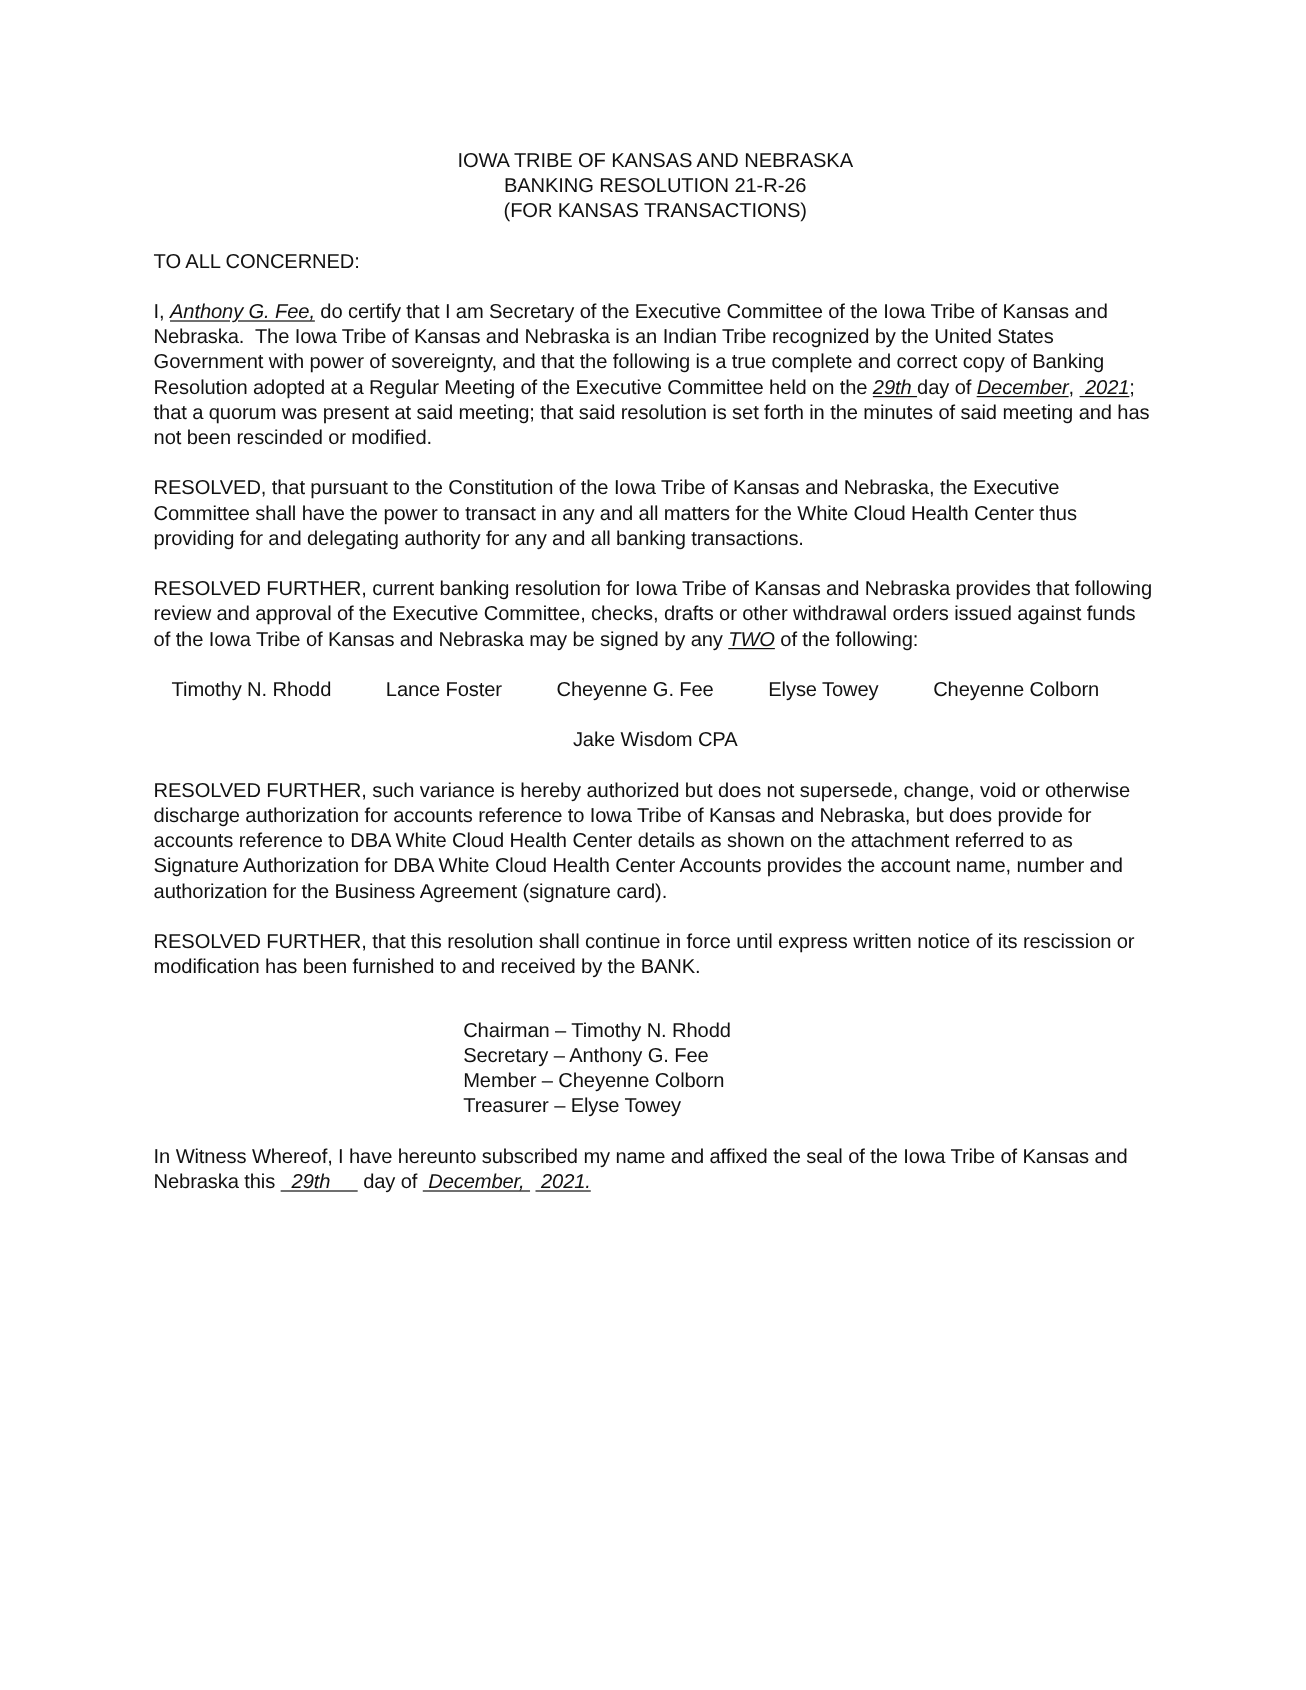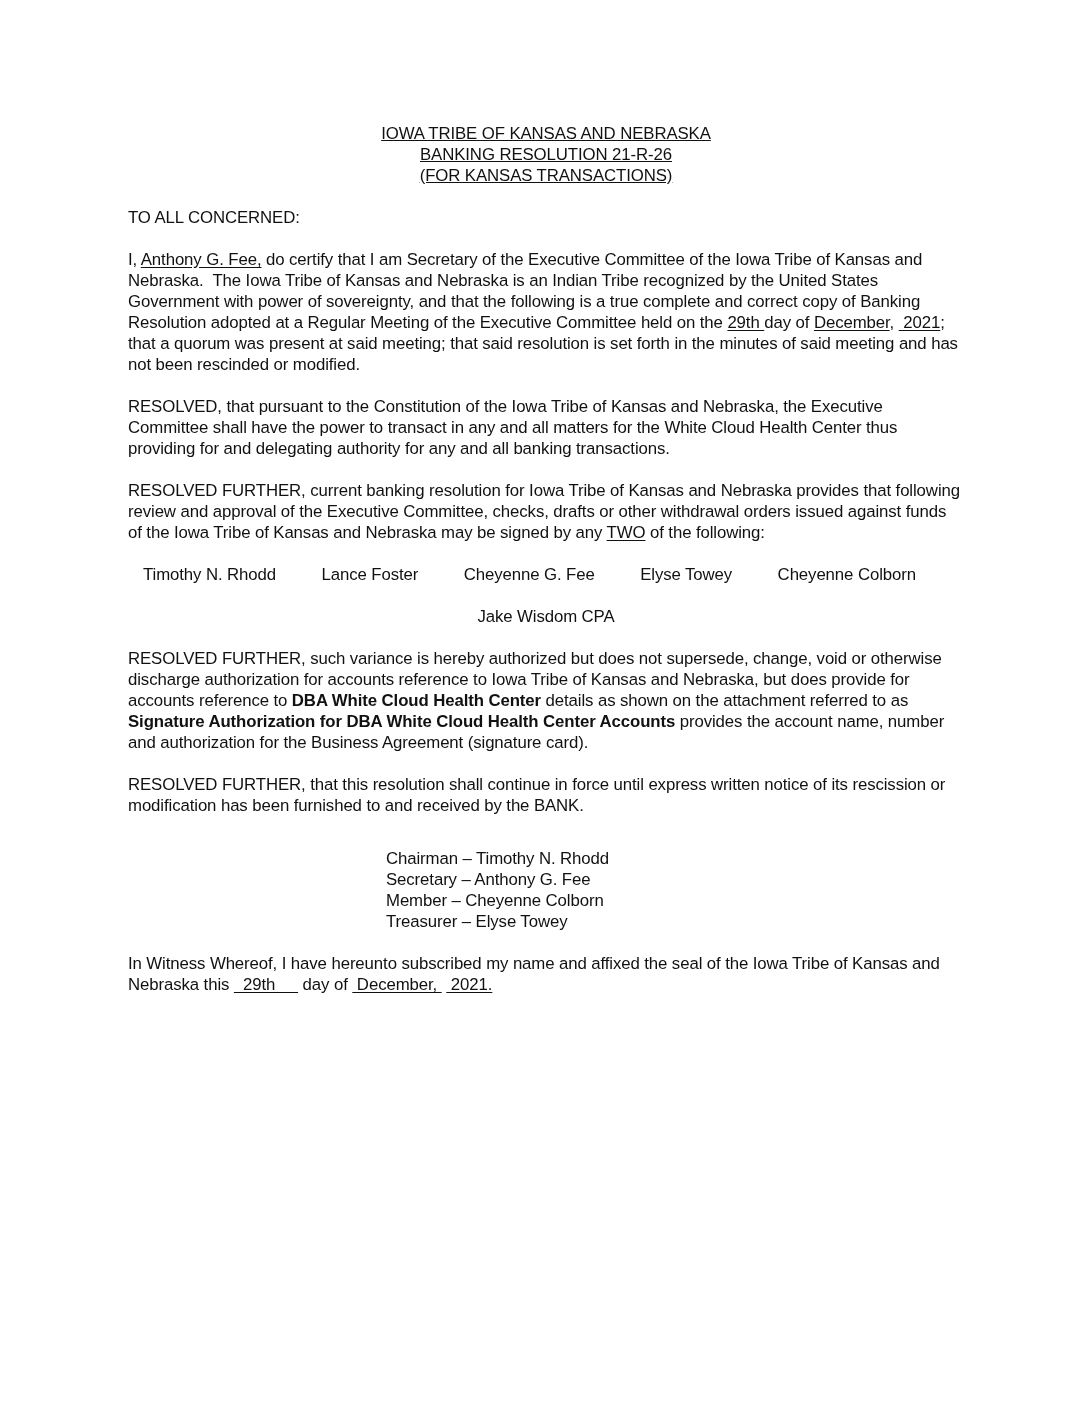--- a/index.html
+++ b/index.html
@@ -20,30 +20,31 @@
     height: 1408px;
     padding: 123px 124px 0 128px;
     font-size: 16.8px;
     line-height: 21px;
     letter-spacing: -0.1px;
   }
   .title-block {
     text-align: center;
     margin: 0 0 21px 0;
   }
-  .title-block div { white-space: nowrap; text-decoration: underline; }
+  .title-block div { white-space: nowrap; }
   p.para {
     margin: 0 0 21px 0;
     text-align: left;
   }
   .u {
     text-decoration: underline;
     text-underline-offset: 2px;
+    font-style: italic;
   }
-  .b { font-weight: bold; }
+  .b { font-weight: normal; }
   .signers-row {
     display: flex;
     justify-content: space-between;
     padding: 0 48px 0 15px;
     margin: 0 0 21px 0;
     white-space: nowrap;
   }
   .cpa-line {
     text-align: center;
     margin: 0 0 21px 0;

